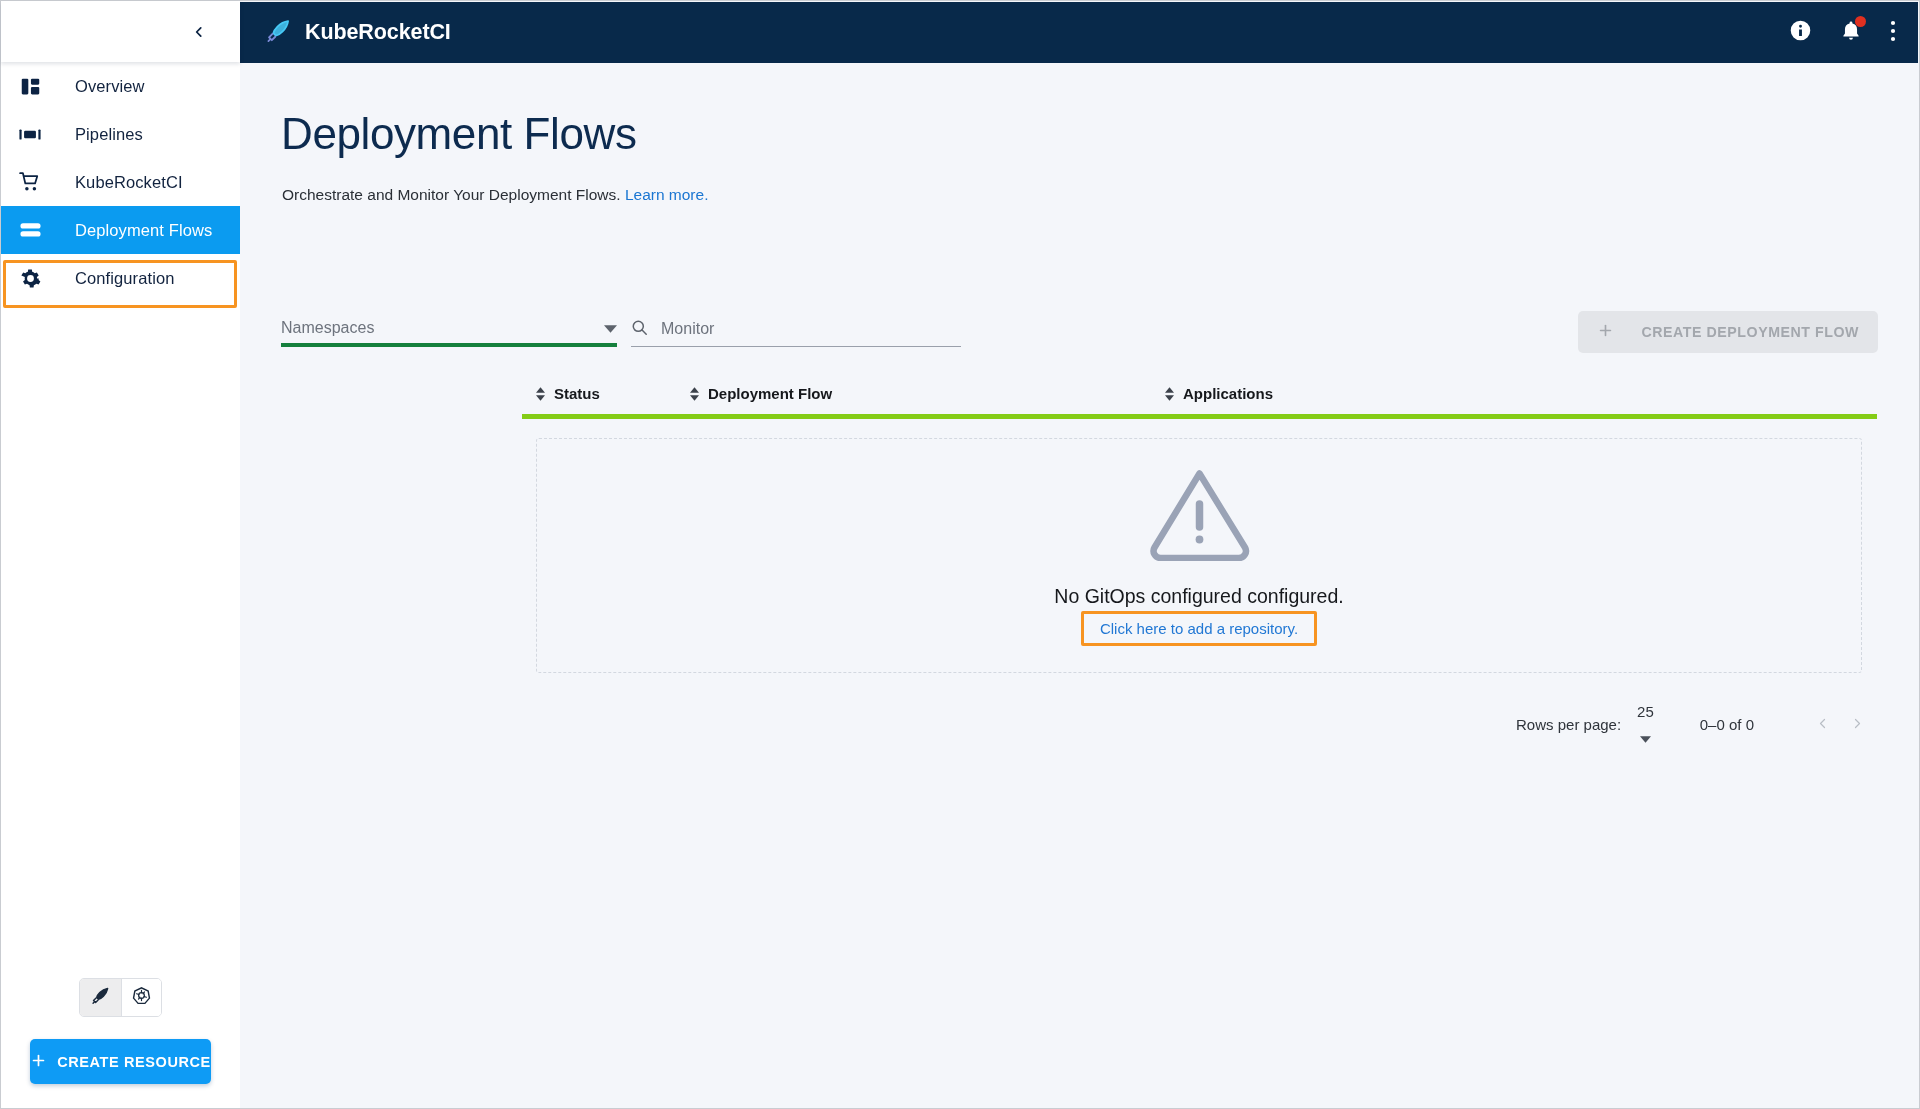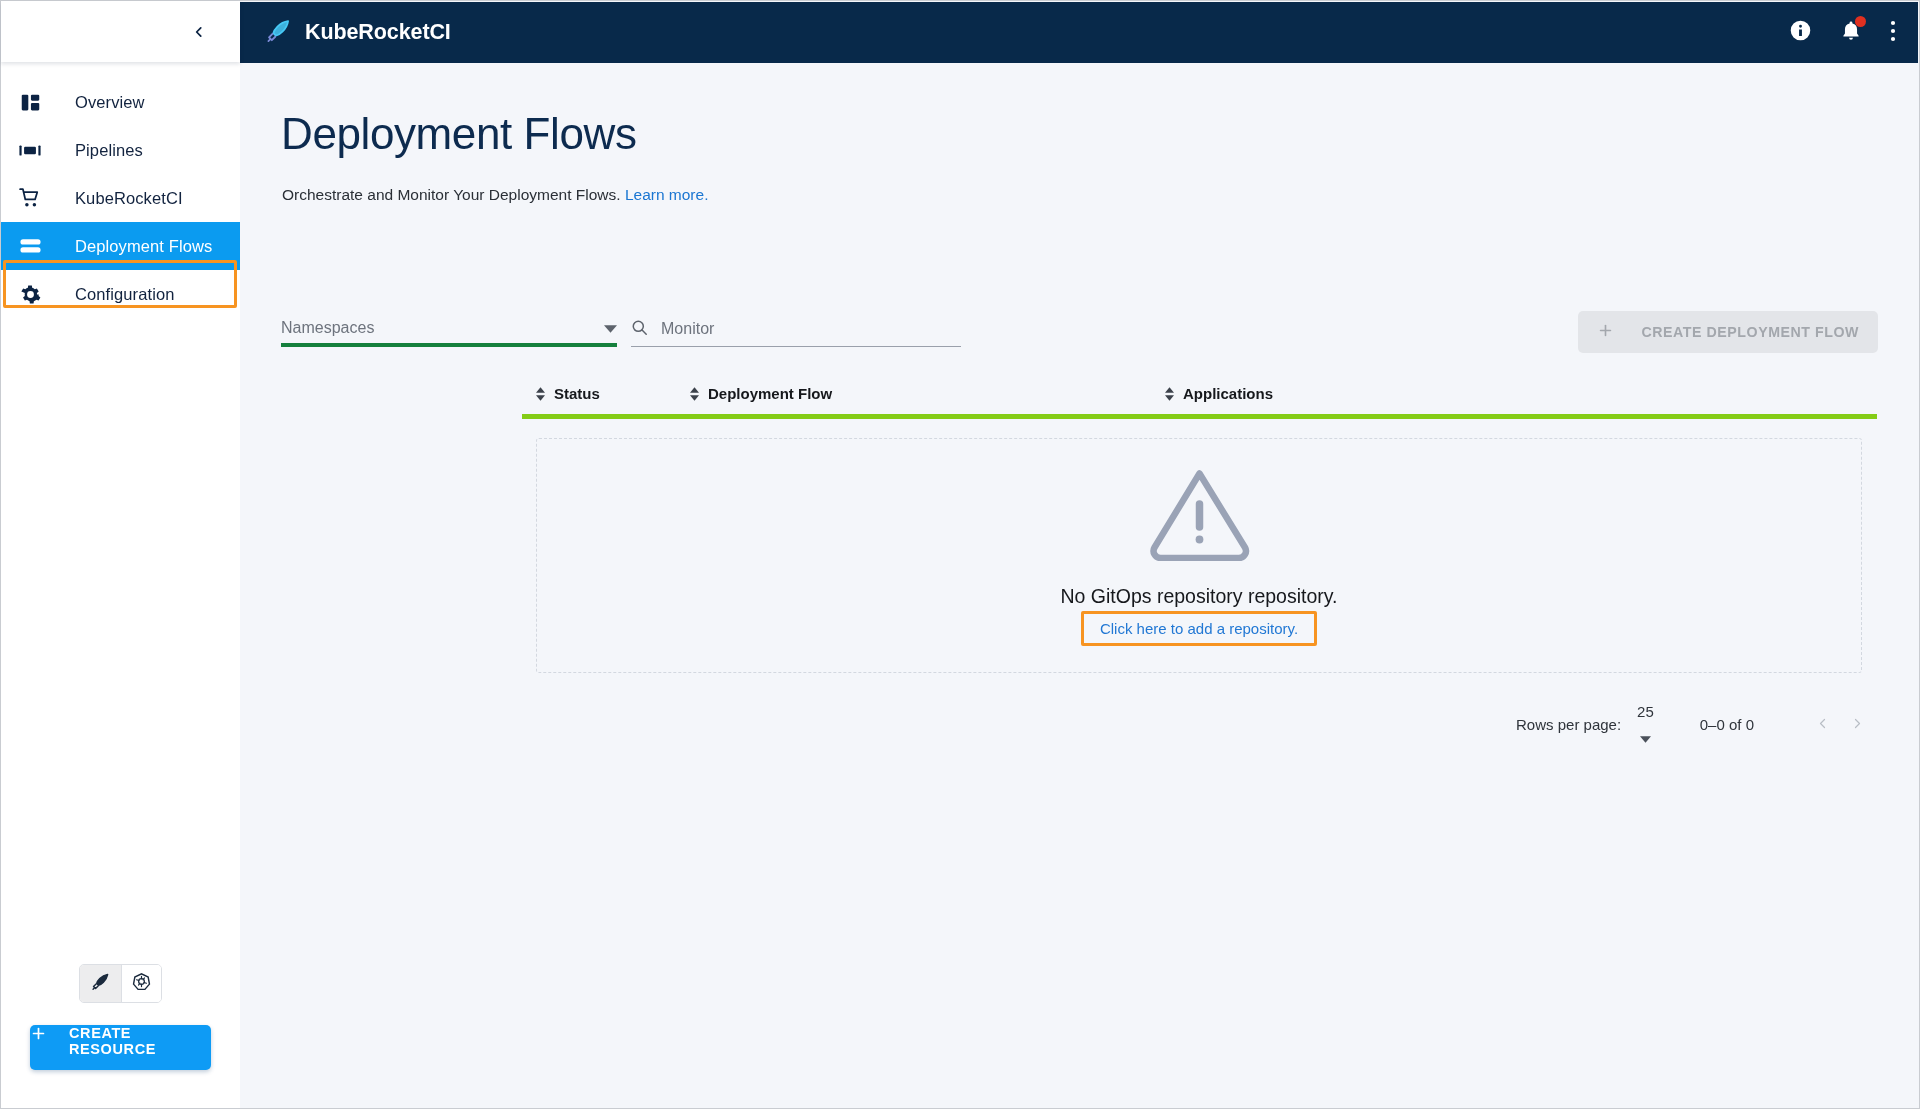--- a/index.html
+++ b/index.html
@@ -32,21 +32,21 @@
     box-shadow: 0 2px 4px rgba(16,30,60,0.13);
     position: relative; z-index: 3;
   }
   #collapse-btn {
     width: 26px; height: 26px;
     display: flex; align-items: center; justify-content: center;
     cursor: pointer;
   }
   #collapse-btn svg { display:block; }
 
-  #nav-list { padding-top: 16px; }
+  #nav-list { }
   .nav-item {
     display: flex; align-items: center;
     height: 48px;
     padding-left: 13px;
     cursor: pointer;
     position: relative;
   }
   .nav-icon {
     width: 32px; min-width: 32px;
     display: flex; align-items: center; justify-content: center;
@@ -86,24 +86,24 @@
   }
   .mode-btn {
     width: 41px; height: 37px;
     display: flex; align-items: center; justify-content: center;
     cursor: pointer; background: #ffffff;
   }
   .mode-btn.selected { background: #ededee; }
   .mode-btn + .mode-btn { border-left: 1px solid #dcdfe4; }
 
   #create-resource {
-    display: flex; align-items: flex-start; justify-content: center;
-    gap: 22px;
+    display: flex; align-items: center; justify-content: center;
+    gap: 10px;
     width: 181px; height: 45px;
-    margin: 16px auto;
+    margin: 2px auto;
     background: #0e9bf5;
     border-radius: 5px;
     color: #ffffff;
     font-size: 14.5px; font-weight: bold;
     letter-spacing: 0.6px;
     cursor: pointer;
     box-shadow: 0 2px 4px rgba(10,60,110,0.25);
   }
 
   
@@ -455,21 +455,21 @@
     </div>
 
     <div id="empty-box">
       <span id="warn-icon">
         <svg width="105" height="93" viewBox="0 0 105 93" fill="none" stroke="#9aa3b6" stroke-width="6.5" stroke-linejoin="round" stroke-linecap="round">
           <path d="M52.5 8.5 98 82.5a7 7 0 0 1-6 10.5H13.5a7 7 0 0 1-6-10.5z" transform="translate(0,-3)"></path>
           <line x1="52.5" y1="36" x2="52.5" y2="59" stroke-width="7.5"></line>
           <circle cx="52.5" cy="71.5" r="3.9" fill="#9aa3b6" stroke="none"></circle>
         </svg>
       </span>
-      <div id="empty-title">No GitOps repository repository.</div>
+      <div id="empty-title">No GitOps configured configured.</div>
       <div id="empty-link-wrap">
         <a id="empty-link">Click here to add a repository.</a>
         <div class="hl-box" style="left:-3px; top:-3px; right:-3px; bottom:-3px;"></div>
       </div>
     </div>
 
     <div id="pager">
       <span id="rpp-label">Rows per page:</span>
       <span id="rpp-select">
         <span>25</span>

